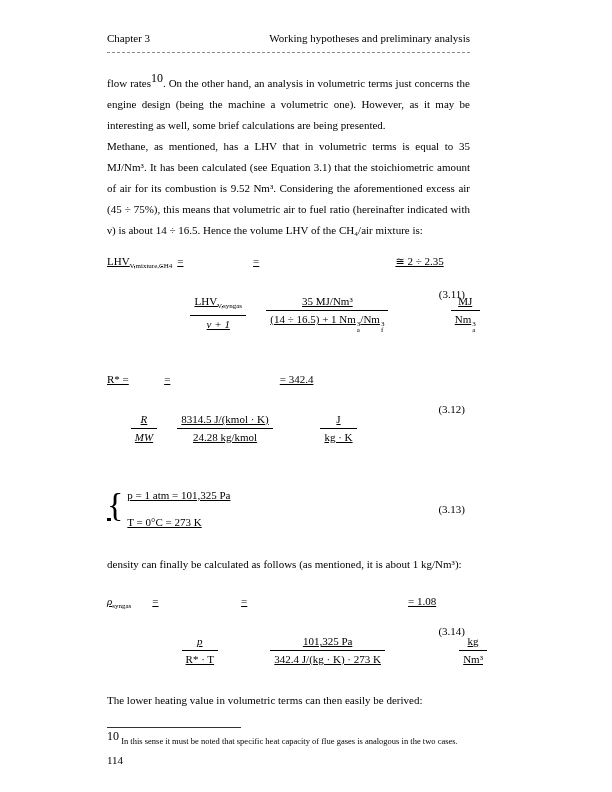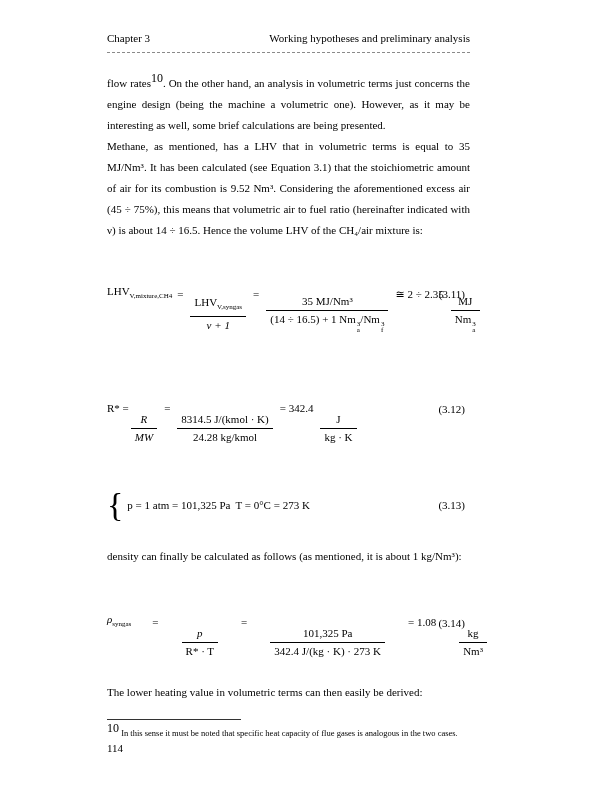--- a/index.html
+++ b/index.html
@@ -4,53 +4,53 @@
 <style>
   * { margin:0; padding:0; box-sizing:border-box; }
   html,body { background:#ffffff; }
   body {
     width:612px; height:792px;
     font-family:"Liberation Serif", serif;
     color:#000;
   }
   .page {
     width:569px; height:792px;
-    padding:32px 99px 38px 107px;
+    padding:32px 99px 26px 107px;
     display:flex; flex-direction:column;
     background:#fff; overflow:hidden;
   }
   .header {
     display:flex; justify-content:space-between; align-items:baseline;
     font-size:11px; padding-bottom:8px;
     border-bottom:1px dashed #8a8a8a;
     margin-bottom:20px;
   }
   .para { font-size:11px; line-height:21px; text-align:justify; }
   .fnref { font-size:12px; vertical-align:super; line-height:0; }
 
   .equation {
-    position:relative; display:flex; align-items:center;
-    font-size:11px; line-height:13px; padding-right:62px; white-space:nowrap;
+    position:relative; display:flex; align-items:flex-start;
+    font-size:11px; line-height:13px; padding-right:62px; white-space:nowrap;text-decoration:underline;
   }
   .eq311 { margin:14px 0 20px; }
   .eq312 { margin:20px 0 24px; }
   .eq313 { margin:20px 0 24px; }
   .eq314 { margin:20px 0 24px;gap:16px; }
   .op { margin:0 5px; }
   .term { white-space:nowrap; }
   .frac { display:inline-flex; flex-direction:column; align-items:stretch; text-align:center; margin:0 2px; }
   .frac .num { display:block; border-bottom:1px solid #000; padding:0 4px 2px; white-space:nowrap;margin-top:40px; }
   .frac .den { display:block; padding:2px 4px 0; white-space:nowrap; }
   .eqsub { font-size:7px; }
   .ss { display:inline-flex; flex-direction:column; font-size:7px; line-height:6px; vertical-align:-3px; margin-left:1px; text-align:left; }
   .ital { font-style:italic; }
   .eqnum { position:absolute; right:5px; top:50%; transform:translateY(-50%); }
 
   .brace { font-size:34px; line-height:34px; font-weight:400; margin-right:4px; }
-  .cases { display:flex; gap:5px; line-height:15px; }
+  .cases { display:flex; flex-direction:column; gap:12px; line-height:15px; }
 
   .footnote-rule { width:134px; border-top:1px solid #333; margin:16px 0 7px; }
   .footnote { font-size:8.5px; line-height:12px; }
   .pagenum { margin-top:auto; font-size:11px; }
 </style>
 </head>
 <body>
 
 <div class="page">
 

